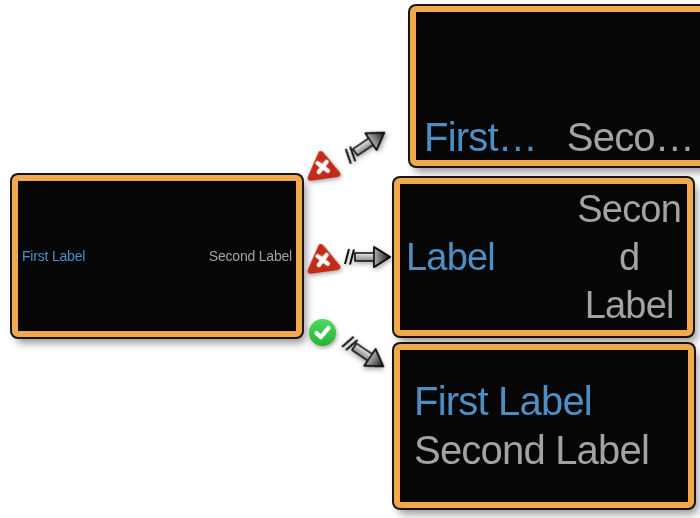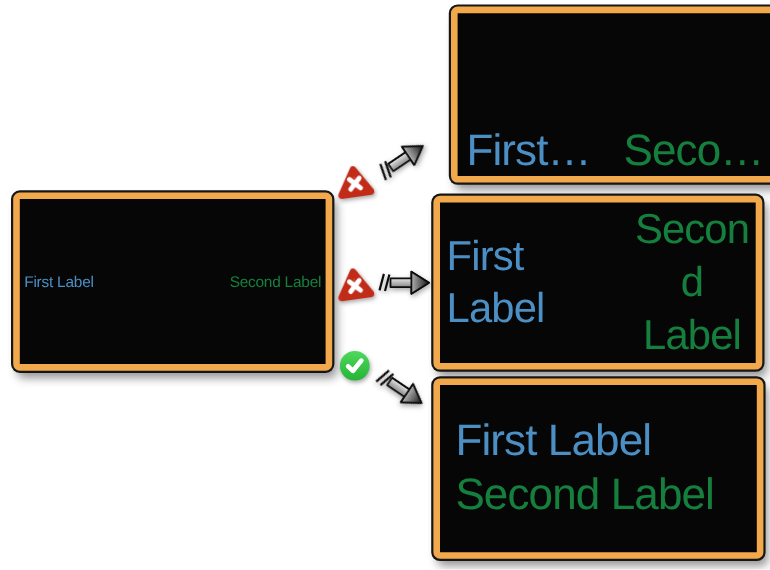--- a/index.html
+++ b/index.html
@@ -6,21 +6,21 @@
   .stage{
     position:relative;width:700px;height:518px;background:#ffffff;overflow:hidden;
     font-family:"Liberation Sans","DejaVu Sans",sans-serif;
   }
   .panel{
     position:absolute;box-sizing:border-box;background:#060606;
     border:6px solid #F2A94C;border-radius:6px;
     box-shadow:0 0 0 2px #161616, 4px 6px 9px rgba(0,0,0,0.42);
   }
   .first{color:#4C8FC4;}
-  .second{color:#15803d;}
+  .second{color:#a3a3a3;}
   .lbl{white-space:nowrap;}
 
   
   .source{
     left:12px;top:175px;width:290px;height:162px;
     display:flex;align-items:center;justify-content:space-between;
     padding:0 4px;font-size:14px;letter-spacing:-0.2px;
   }
 
   
@@ -89,21 +89,20 @@
     <span class="lbl second">Second Label</span>
   </section>
 
   <section class="panel truncated">
     <span class="lbl first">First…</span>
     <span class="lbl second">Seco…</span>
   </section>
 
   <section class="panel wrapped">
     <div class="col left first">
-      <div>First</div>
       <div>Label</div>
     </div>
     <div class="col right second">
       <div>Secon</div>
       <div>d</div>
       <div>Label</div>
     </div>
   </section>
 
   <section class="panel stacked">

